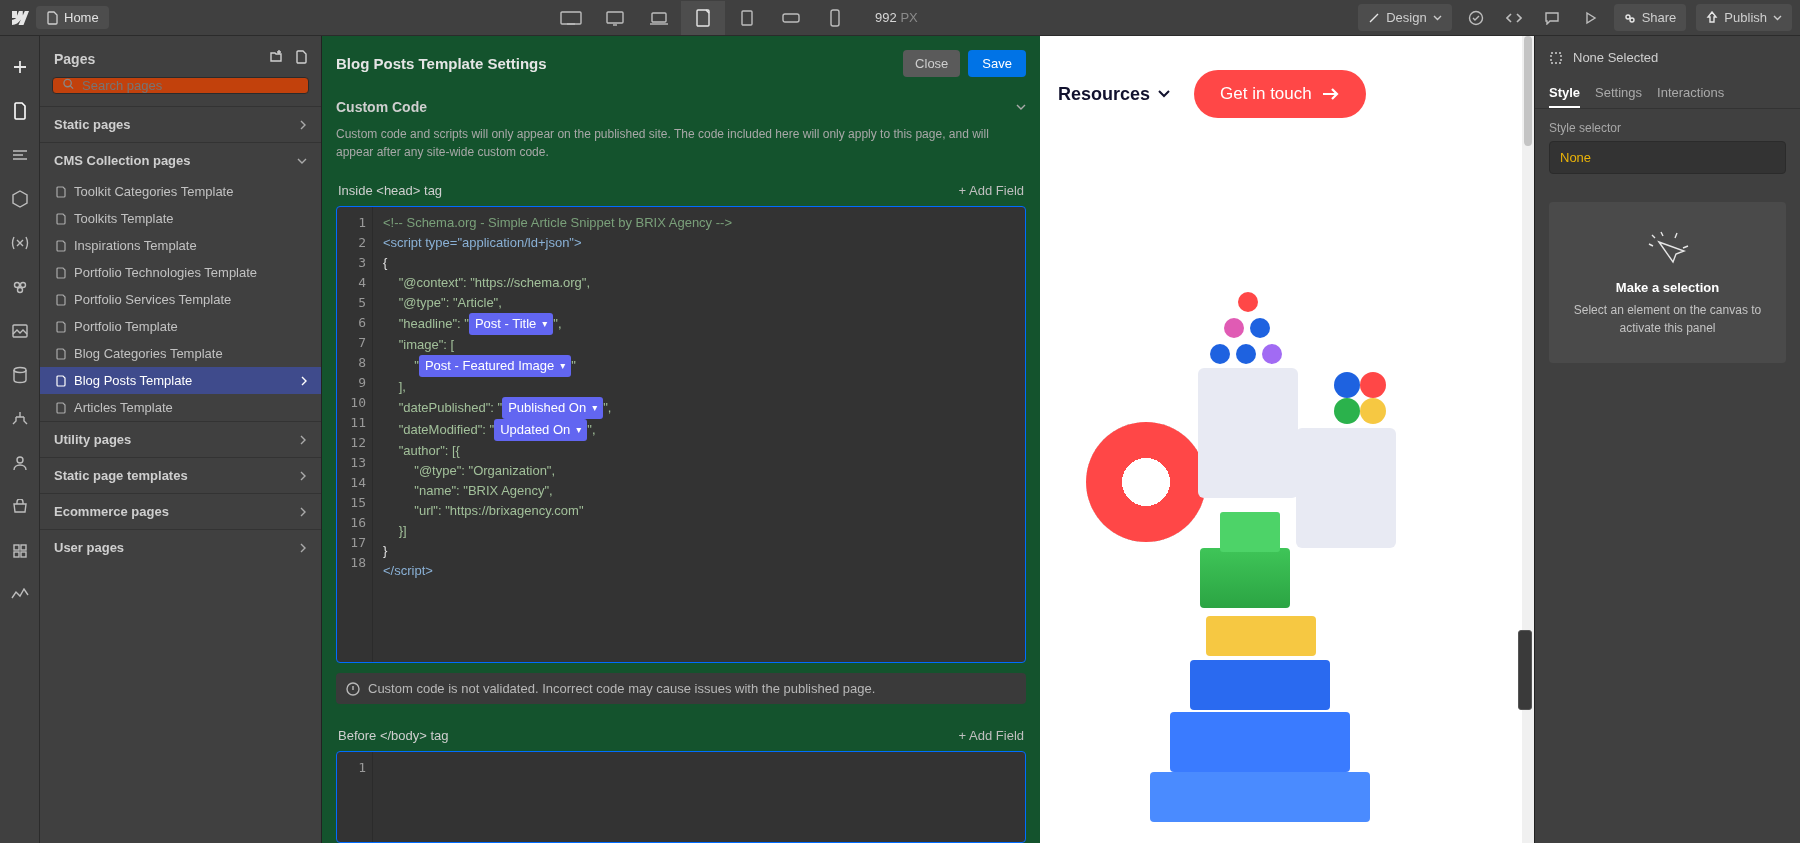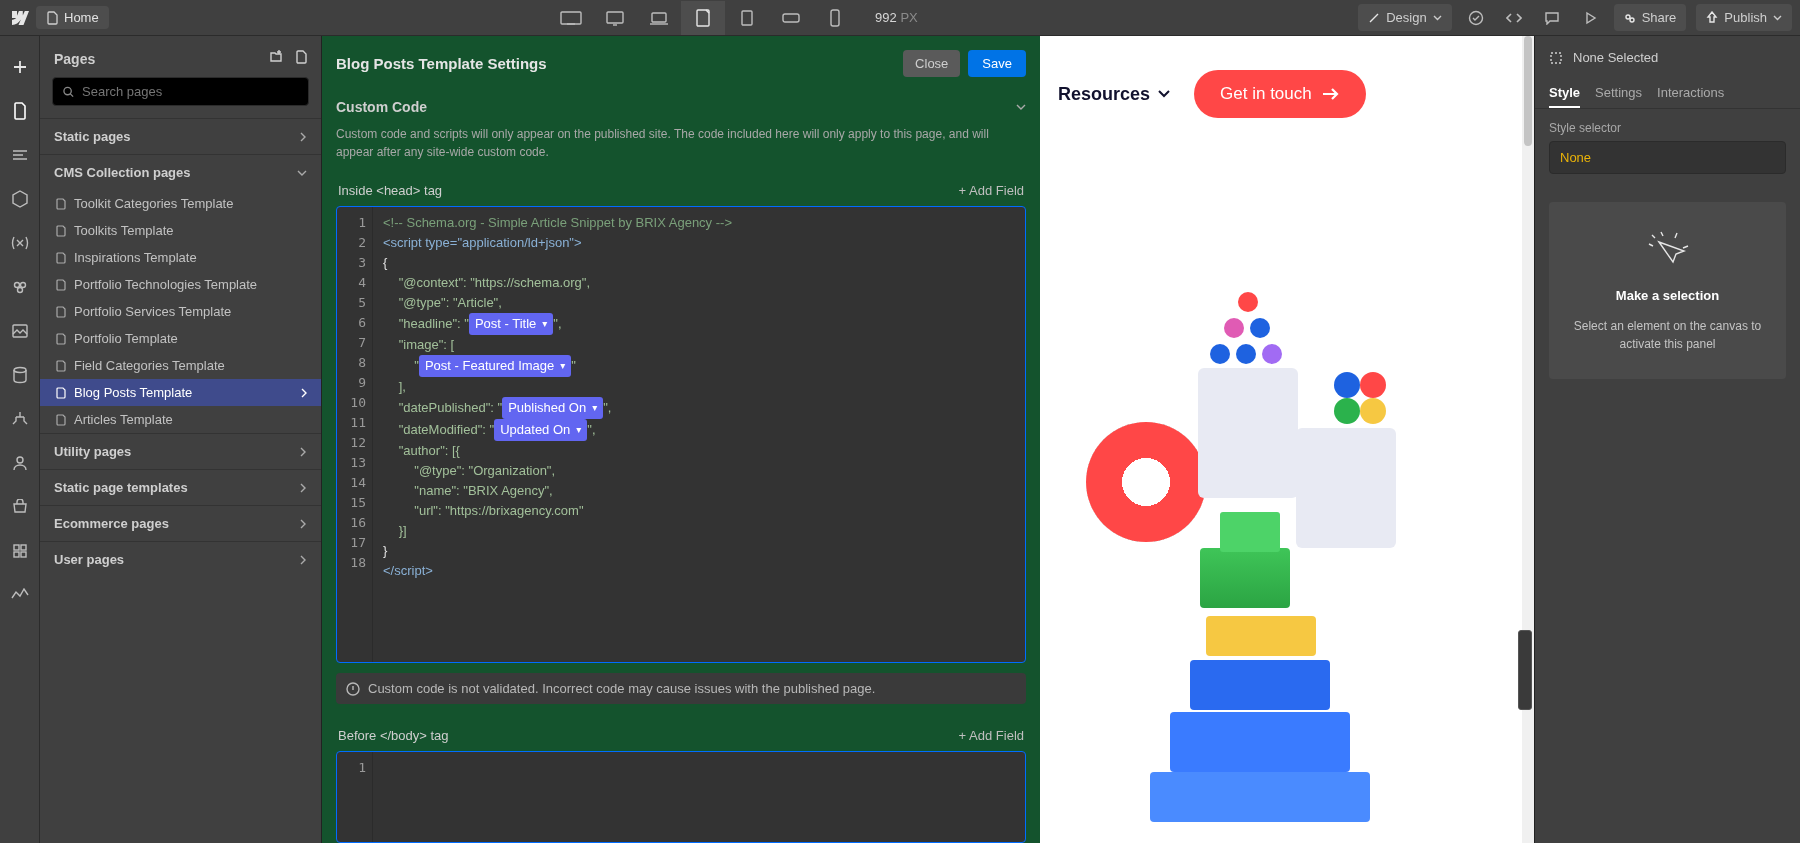--- a/index.html
+++ b/index.html
@@ -114,25 +114,25 @@
       padding-top: 14px;
     }
     .pages-header {
       display: flex; align-items: center; justify-content: space-between;
       padding: 0 14px 10px 14px;
       font-size: 14px; font-weight: 600;
     }
     .pages-header-actions { display: flex; gap: 12px; }
     .search-box {
       margin: 0 12px 12px 12px;
-      display: flex; align-items: center;
-      background: #000000;
+      display: flex; 
+      background: #c2410c;
       border: 1px solid #2b2b2b;
       border-radius: 4px;
-      padding: 6px 10px;
+      padding: 0 10px;
       font-size: 13px;
       color: #888;
       gap: 8px;
     }
     .search-box input {
       background: none; border: none; outline: none; color: #ccc; width: 100%; font-size: 13px;
     }
     .pages-group {
       padding: 10px 14px;
       font-size: 13px;
@@ -311,21 +311,21 @@
       background: #333; border: 1px solid #2b2b2b; border-radius: 4px;
       padding: 8px 10px; font-size: 13px; color: #eab308;
     }
     .noselect-card {
       margin: 28px 14px;
       background: #4a4a4a;
       border-radius: 4px;
       padding: 26px 14px;
       display: flex; flex-direction: column; align-items: center;
       text-align: center;
-      gap: 14px;
+      gap: 6px;
     }
     .noselect-card .hd { font-size: 13px; font-weight: 700; color: #fff; }
     .noselect-card .sub { font-size: 12px; color: #c4c4c4; line-height: 1.5; }
   </style>
 </head>
 <body>
 
 <div class="topbar">
   <div class="wf-logo">
     <svg width="20" height="14" viewBox="0 0 20 14">
@@ -583,21 +583,21 @@
     <div class="page-item">
         <svg width="10" height="12" viewBox="0 0 10 12" style="stroke:#aaa;fill:none;stroke-width:1.2;">
           <path d="M2 1h5l2 2v7a1 1 0 0 1-1 1H2a1 1 0 0 1-1-1V2a1 1 0 0 1 1-1z"></path>
         </svg>
         <span>Portfolio Template</span>
       </div>
     <div class="page-item">
         <svg width="10" height="12" viewBox="0 0 10 12" style="stroke:#aaa;fill:none;stroke-width:1.2;">
           <path d="M2 1h5l2 2v7a1 1 0 0 1-1 1H2a1 1 0 0 1-1-1V2a1 1 0 0 1 1-1z"></path>
         </svg>
-        <span>Field Categories Template</span>
+        <span>Blog Categories Template</span>
       </div>
     <div class="page-item selected">
       <span class="left">
           <svg width="10" height="12" viewBox="0 0 10 12" style="stroke:#fff;fill:none;stroke-width:1.2;">
             <path d="M2 1h5l2 2v7a1 1 0 0 1-1 1H2a1 1 0 0 1-1-1V2a1 1 0 0 1 1-1z"></path>
           </svg>
           <span>Blog Posts Template</span>
         </span>
       <svg width="7" height="10" viewBox="0 0 7 10">
           <path d="M2 1l4 4-4 4" stroke="#fff" stroke-width="1.4" fill="none"></path>

